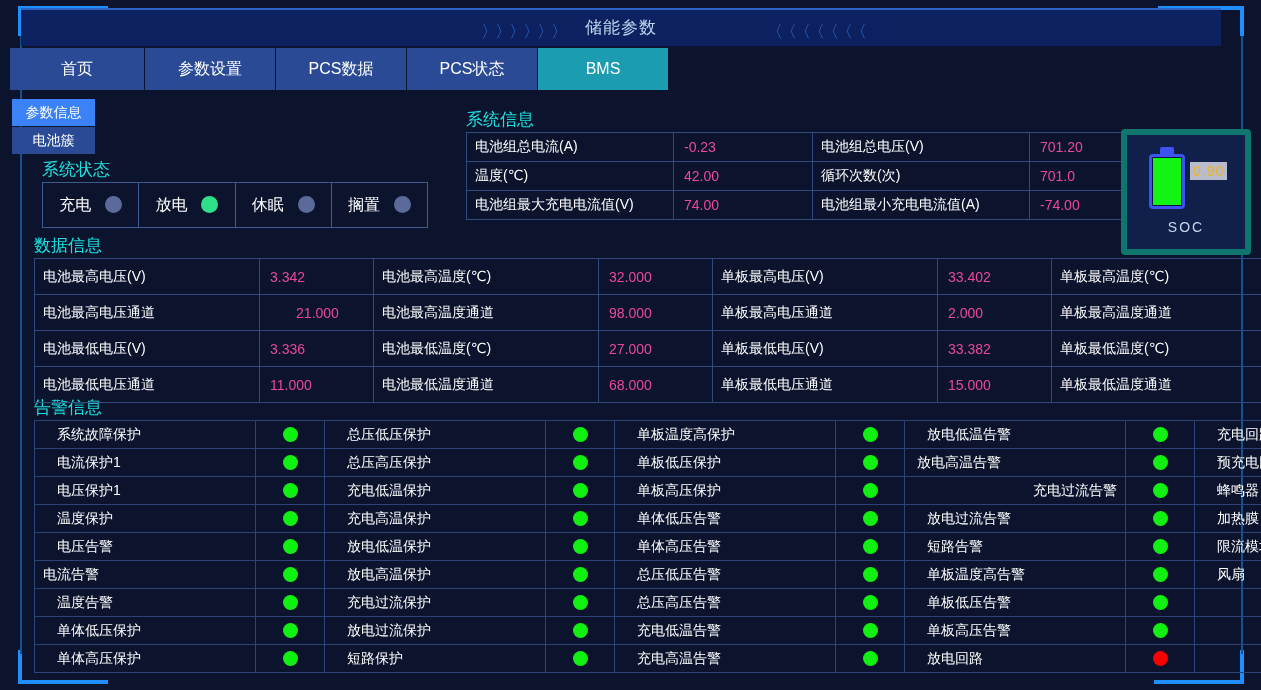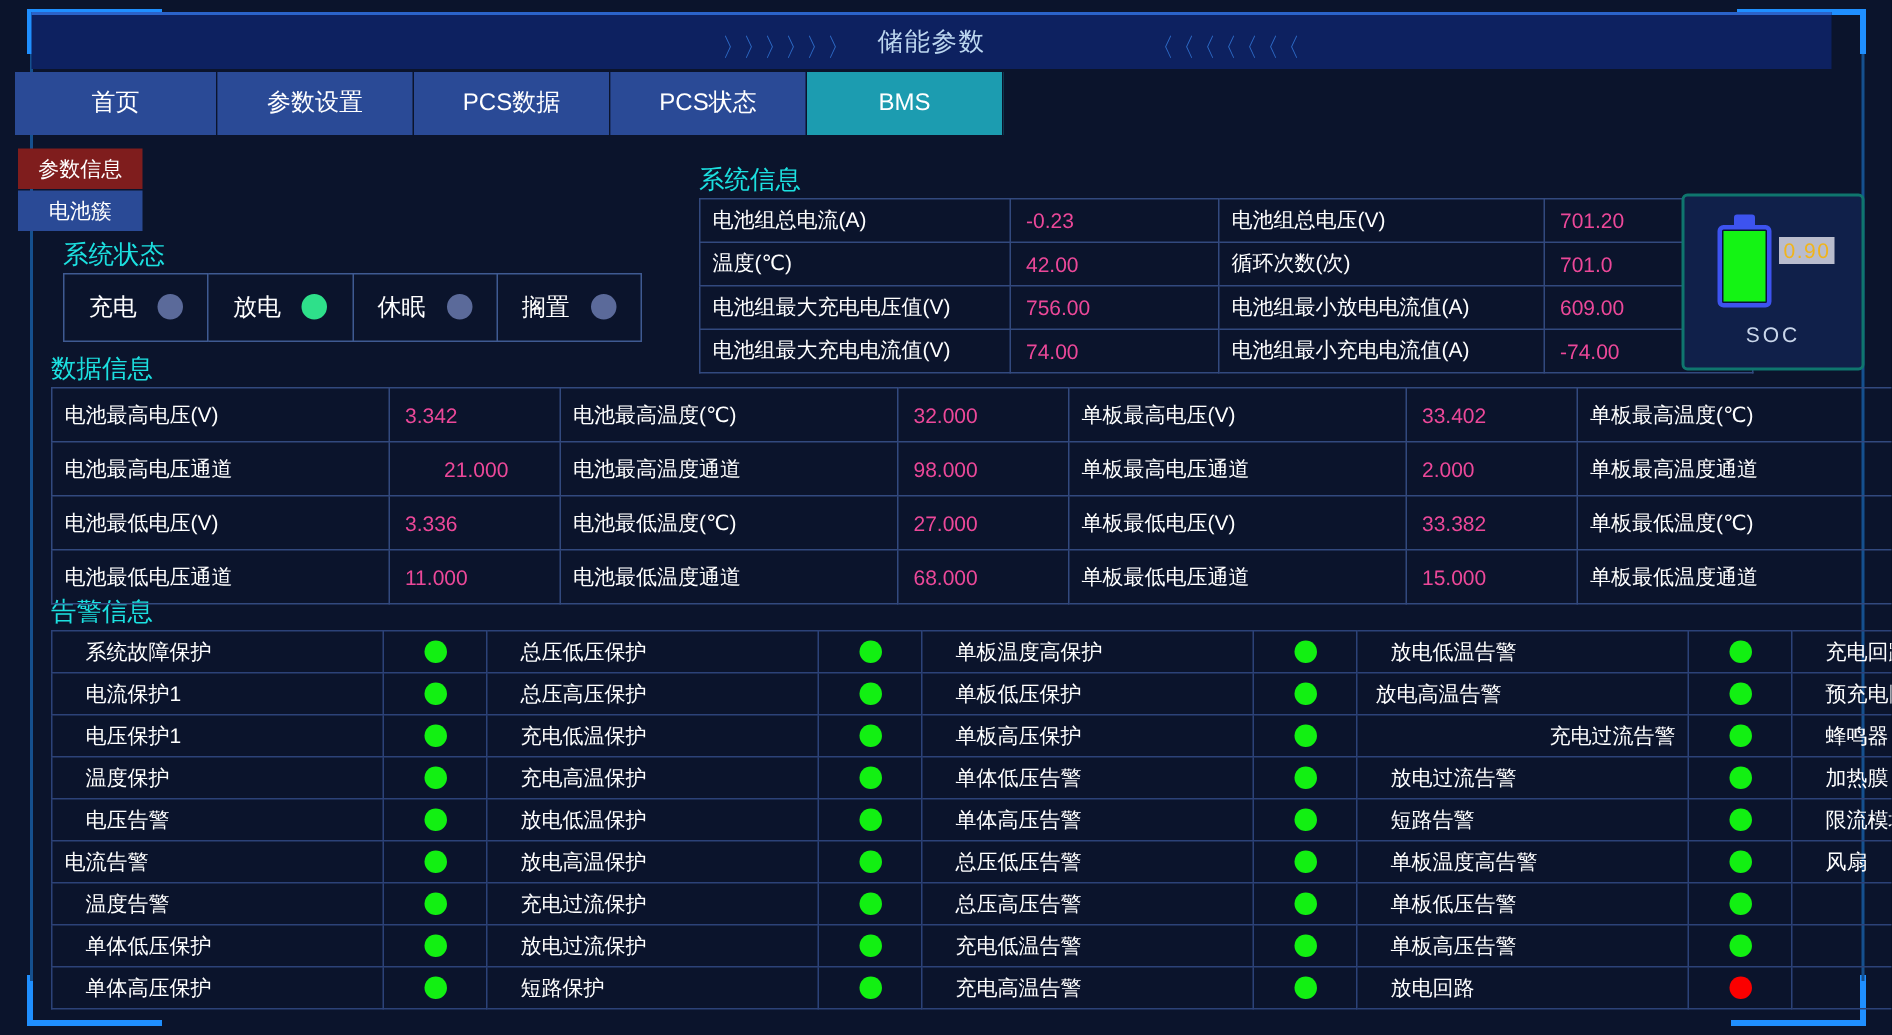--- a/index.html
+++ b/index.html
@@ -47,21 +47,21 @@
   .tab.w1{width:135px;}
   .tab.w2{width:131px;}
   .tab.active{background:#1c9cb0;}
 
   
   .vtab{
     position:absolute;left:12px;width:83px;height:27px;
     line-height:27px;text-align:center;color:#ffffff;font-size:14px;
     cursor:pointer;
   }
-  #vtab-0{top:99px;background:#7f1d1d;}
+  #vtab-0{top:99px;background:#3b82f6;}
   #vtab-1{top:127px;background:#2a4a96;}
 
   
   .sec-h{position:absolute;color:#1ce0e0;font-size:17px;white-space:nowrap;}
   #h-sysstate{left:42px;top:158px;}
   #h-datainfo{left:34px;top:234px;}
   #h-alarm{left:34px;top:396px;}
   #h-sysinfo{left:466px;top:108px;}
 
   
@@ -95,21 +95,21 @@
   #tbl-alarm{left:34px;top:420px;width:1212px;}
   #tbl-alarm td{height:27px;font-size:14px;border-color:#2c4278;}
   #tbl-alarm td.ind{text-align:center;}
   .led{display:inline-block;width:15px;height:15px;border-radius:50%;vertical-align:-2px;}
   .led.g{background:#12f012;}
   .led.r{background:#fb0000;}
 
   
   #soc-panel{
     position:absolute;left:1121px;top:129px;width:118px;height:114px;
-    border:2px solid #0f766e;border-radius:4px;
+    border:6px solid #0f766e;border-radius:4px;
     background:#10204a;
   }
   #bat-shell{
     position:absolute;left:22px;top:19px;width:36px;height:55px;
     border:3px solid #3d53ef;border-radius:4px;background:#0a1436;
     box-sizing:border-box;
   }
   #bat-cap{
     position:absolute;left:33px;top:12px;width:14px;height:7px;
     background:#3d53ef;border-radius:2px 2px 0 0;
@@ -184,26 +184,20 @@
           <td style="width: 200px;">电池组总电压(V)</td>
           <td class="val" style="width: 120px;">701.20</td>
         </tr>
         <tr>
           <td style="width: 190px;">温度(℃)</td>
           <td class="val" style="width: 120px;">42.00</td>
           <td style="width: 200px;">循环次数(次)</td>
           <td class="val" style="width: 120px;">701.0</td>
         </tr>
         <tr>
-          <td style="width: 190px;">电池组最大充电电压值(V)</td>
-          <td class="val" style="width: 120px;">756.00</td>
-          <td style="width: 200px;">电池组最小放电电流值(A)</td>
-          <td class="val" style="width: 120px;">609.00</td>
-        </tr>
-        <tr>
           <td style="width: 190px;">电池组最大充电电流值(V)</td>
           <td class="val" style="width: 120px;">74.00</td>
           <td style="width: 200px;">电池组最小充电电流值(A)</td>
           <td class="val" style="width: 120px;">-74.00</td>
         </tr>
       </tbody>
     </table>
   <table id="tbl-datainfo" class="gtable">
       <tbody>
         <tr>

